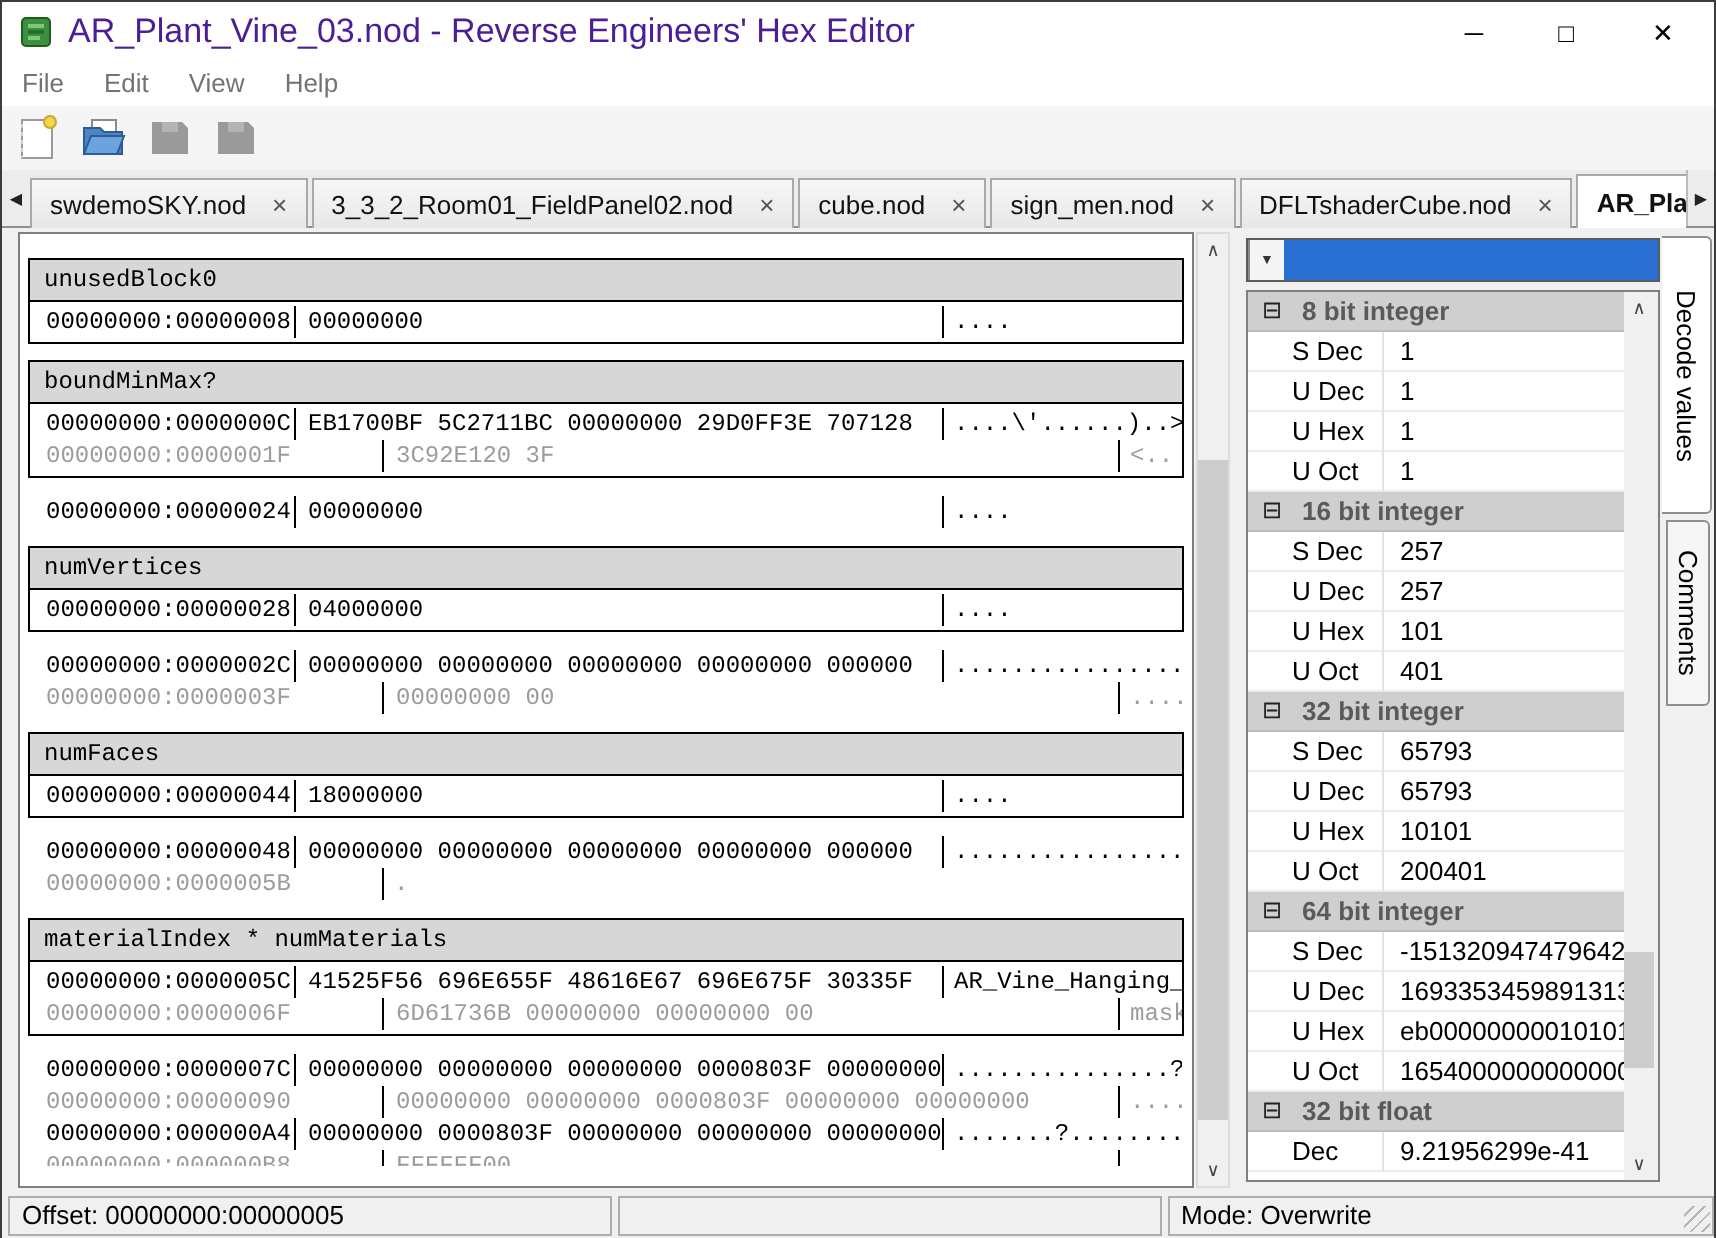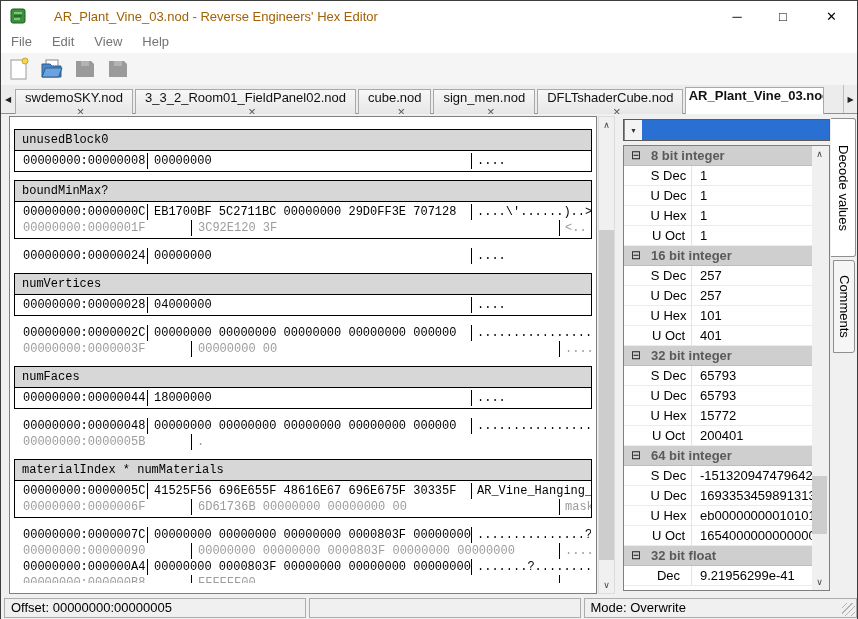--- a/index.html
+++ b/index.html
@@ -3,40 +3,40 @@
 <meta charset="utf-8">
 <style>
   * { box-sizing: border-box; margin: 0; padding: 0; }
   html,body { width:858px; height:619px; }
   body { font-family:"Liberation Sans", sans-serif; font-size:13px; background:#e8e8e8; position:relative; overflow:hidden; }
   .window { position:absolute; inset:0; border:1px solid #3c3c3c; background:#f0f0f0; }
 
   
   .titlebar { position:absolute; left:0; top:0; width:100%; height:30px; background:#ffffff; display:flex; align-items:center; }
   .appicon { width:16px; height:16px; margin:0 8px 0 9px; flex:0 0 16px; }
-  .wtitle { font-size:13px; color:#a16207; white-space:nowrap;margin-left:20px; }
+  .wtitle { font-size:17px; color:#4c1d95; white-space:nowrap; }
   .winbtns { position:absolute; right:0; top:0; height:30px; display:flex; }
   .winbtn { width:46px; height:30px; display:flex; align-items:center; justify-content:center; font-size:13px; color:#000; }
   .winbtn.close { width:51px; }
 
   
   .menubar { position:absolute; left:0; top:30px; width:100%; height:22px; background:#ffffff; display:flex; align-items:center; }
   .menuitem { padding:0 10px; height:22px; line-height:22px; color:#737373; }
 
   
   .toolbar { position:absolute; left:0; top:52px; width:100%; height:32px; background:#f5f5f5; display:flex; align-items:center; }
   .tbtn { width:30px; height:28px; display:flex; align-items:center; justify-content:center; margin-left:3px; }
 
   
   .tabbar { position:absolute; left:0; top:84px; width:100%; height:29px; background:#ececec; border-bottom:1px solid #8f8f8f; }
   .tabscroll { position:absolute; top:0; width:14px; height:28px; display:flex; align-items:center; justify-content:center; font-size:8px; color:#222; background:#ececec; }
   .tabscroll.left { left:0; }
   .tabscroll.right { right:0; z-index:3; border-left:1px solid #bdbdbd; }
   #tab-strip { position:absolute; left:14px; top:0; right:14px; height:29px; display:flex; align-items:flex-end; overflow:hidden; }
-  .tab { height:25px; background:linear-gradient(#f7f7f7,#e7e7e7); border:1px solid #a9a9a9; border-bottom:none; display:flex; align-items:center; padding:0 9px; margin-right:2px; white-space:nowrap; color:#111;flex-direction:column; }
+  .tab { height:25px; background:linear-gradient(#f7f7f7,#e7e7e7); border:1px solid #a9a9a9; border-bottom:none; display:flex; align-items:center; padding:0 9px; margin-right:2px; white-space:nowrap; color:#111; }
   .tab .tab-close { margin-left:13px; color:#555; font-size:13px; line-height:1; }
   .tab.active { height:28px; background:#ffffff; font-weight:bold; flex:0 0 139px; overflow:hidden; margin-bottom:-1px; z-index:2; padding-right:0; }
   .tab.active .tab-label { overflow:hidden; white-space:nowrap; }
 
   
   .main { position:absolute; left:0; top:113px; width:100%; height:482px; background:#f0f0f0; }
 
   
   .hexpanel { position:absolute; left:8px; top:2px; width:588px; height:478px; background:#ffffff; border:1px solid #7f7f7f; overflow:hidden; padding-top:4px; font-family:"Liberation Mono", monospace; font-size:12px; }
   .hexblock { border:1px solid #000; margin:8px 4px; }
@@ -62,21 +62,21 @@
   
   .combo { position:absolute; left:622px; top:5px; width:207px; height:22px; background:#2a6fd2; border:1px solid #5b5b5b; display:flex; align-items:center; }
   .combo-text { color:#fff; padding-left:6px; flex:1; overflow:hidden; white-space:nowrap; }
   .combo-btn { width:18px; height:20px; background:#f4f4f4; border-left:1px solid #8a8a8a; display:flex; align-items:center; justify-content:center; font-size:7px; color:#333; }
   .decodelist { position:absolute; left:622px; top:31px; width:207px; height:446px; background:#ffffff; border:1px solid #7f7f7f; overflow:hidden; }
   #decode-rows { position:absolute; left:0; top:0; right:17px; }
   .dgroup { height:20px; background:#cfcfcf; display:flex; align-items:center; border-bottom:1px solid #bdbdbd; }
   .dminus { width:11px; height:11px; margin-left:7px; font-size:12px; line-height:11px; color:#222; }
   .dgname { margin-left:9px; font-weight:bold; color:#5a5a5a; }
   .drow { height:20px; display:flex; align-items:center; border-bottom:1px solid #ececec; }
-  .dlabel { flex:0 0 46px; margin-left:22px; color:#000; border-right:1px solid #e4e4e4; height:20px; line-height:20px;text-align:center; }
+  .dlabel { flex:0 0 46px; margin-left:22px; color:#000; border-right:1px solid #e4e4e4; height:20px; line-height:20px; }
   .dvalue { flex:1; padding-left:8px; overflow:hidden; white-space:nowrap; color:#000; }
   .decsb { right:0; top:0; height:444px; position:absolute; width:17px; background:#f0f0f0; }
   .decsb .sbthumb { top:330px; height:58px; }
 
   
   .sidetab { position:absolute; writing-mode:vertical-rl; background:#fdfdfd; border:1px solid #8f8f8f; color:#000; display:flex; align-items:center; justify-content:center; font-size:13px; }
   .sidetab.active { left:830px; top:4px; width:25px; height:139px; border-left:none; border-radius:0 3px 3px 0; background:#ffffff; }
   .sidetab.idle { left:832px; top:146px; width:22px; height:93px; border-radius:0 3px 3px 0; background:#f6f6f6; }
 
   
@@ -289,21 +289,21 @@
           <div class="drow">
             <span class="dlabel">S Dec</span>
             <span class="dvalue">65793</span>
           </div>
           <div class="drow">
             <span class="dlabel">U Dec</span>
             <span class="dvalue">65793</span>
           </div>
           <div class="drow">
             <span class="dlabel">U Hex</span>
-            <span class="dvalue">15772</span>
+            <span class="dvalue">10101</span>
           </div>
           <div class="drow">
             <span class="dlabel">U Oct</span>
             <span class="dvalue">200401</span>
           </div>
           <div class="dgroup">
             <span class="dminus">⊟</span>
             <span class="dgname">64 bit integer</span>
           </div>
           <div class="drow">

